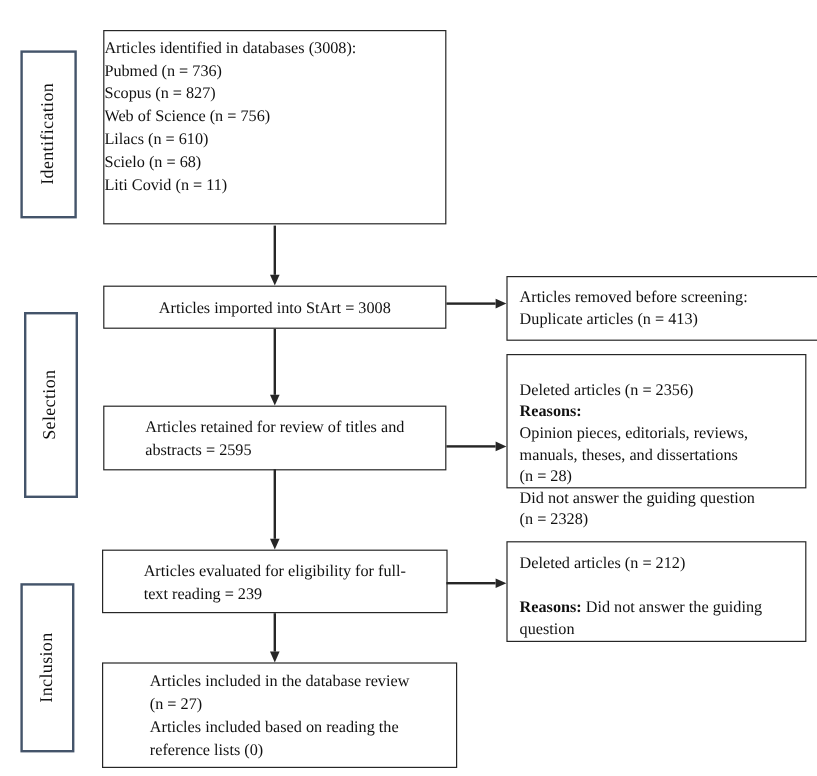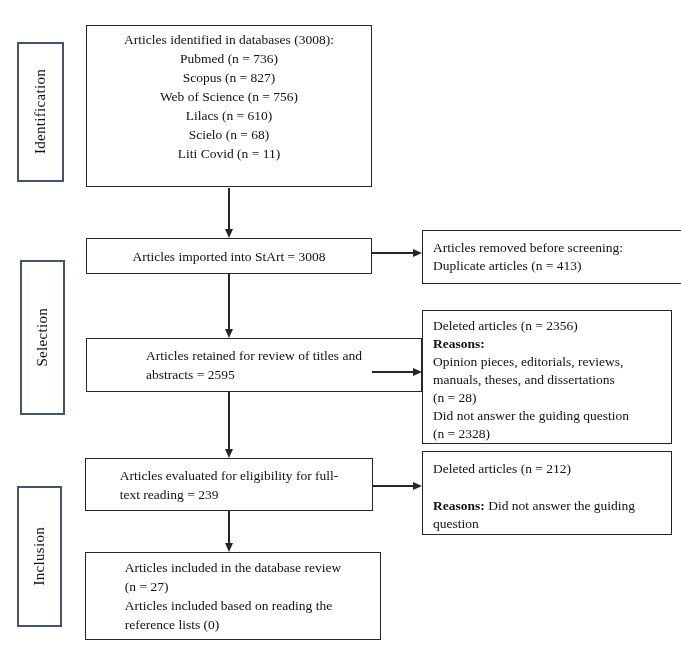--- a/index.html
+++ b/index.html
@@ -34,22 +34,21 @@
   }
   
   .fbox{
     position:absolute;
     border:1.5px solid var(--flow-border);
     background:var(--background);
     box-sizing:border-box;
     font-size:13.5px;
     line-height:19px;
     white-space:pre-line;
-    padding:4px 14px;
-    text-align:center;
+    padding:4px 0;
   }
   .fbox.center{
     display:flex;align-items:center;justify-content:center;
     text-align:left;
     padding:2px 8px;
   }
   
   .ebox{
     position:absolute;
     border:1.5px solid var(--flow-border);
@@ -104,37 +103,37 @@
   <div class="fbox" style="left:86px;top:25px;width:286px;height:162px">Articles identified in databases (3008):
 Pubmed (n = 736)
 Scopus (n = 827)
 Web of Science (n = 756)
 Lilacs (n = 610)
 Scielo (n = 68)
 Liti Covid (n = 11)</div>
 
   <div class="fbox center" style="left:86px;top:238px;width:286px;height:36px">Articles imported into StArt = 3008</div>
 
-  <div class="fbox center" style="left:86px;top:338px;width:336px;height:54px">Articles retained for review of titles and
+  <div class="fbox center" style="left:86px;top:338px;width:286px;height:54px">Articles retained for review of titles and
 abstracts = 2595</div>
 
   <div class="fbox center" style="left:85px;top:458px;width:288px;height:53px">Articles evaluated for eligibility for full-
 text reading = 239</div>
 
   <div class="fbox center" style="left:85px;top:552px;width:296px;height:88px">Articles included in the database review
 (n = 27)
 Articles included based on reading the
 reference lists (0)</div>
 
   <div class="ebox" style="left:422px;top:230px;width:284px;height:54px;padding-top:8px">
     <div class="pre">Articles removed before screening:
 Duplicate articles (n = 413)</div>
   </div>
 
-  <div class="ebox" style="left:422px;top:310px;width:250px;height:134px;padding-top:6px">
+  <div class="ebox" style="left:422px;top:295px;width:250px;height:112px;padding-top:20px">
     <div>Deleted articles (n = 2356)</div>
     <div><b>Reasons:</b></div>
     <div class="pre">Opinion pieces, editorials, reviews,
 manuals, theses, and dissertations
 (n = 28)
 Did not answer the guiding question
 (n = 2328)</div>
   </div>
 
   <div class="ebox" style="left:422px;top:451px;width:250px;height:84px;padding-top:8px">

